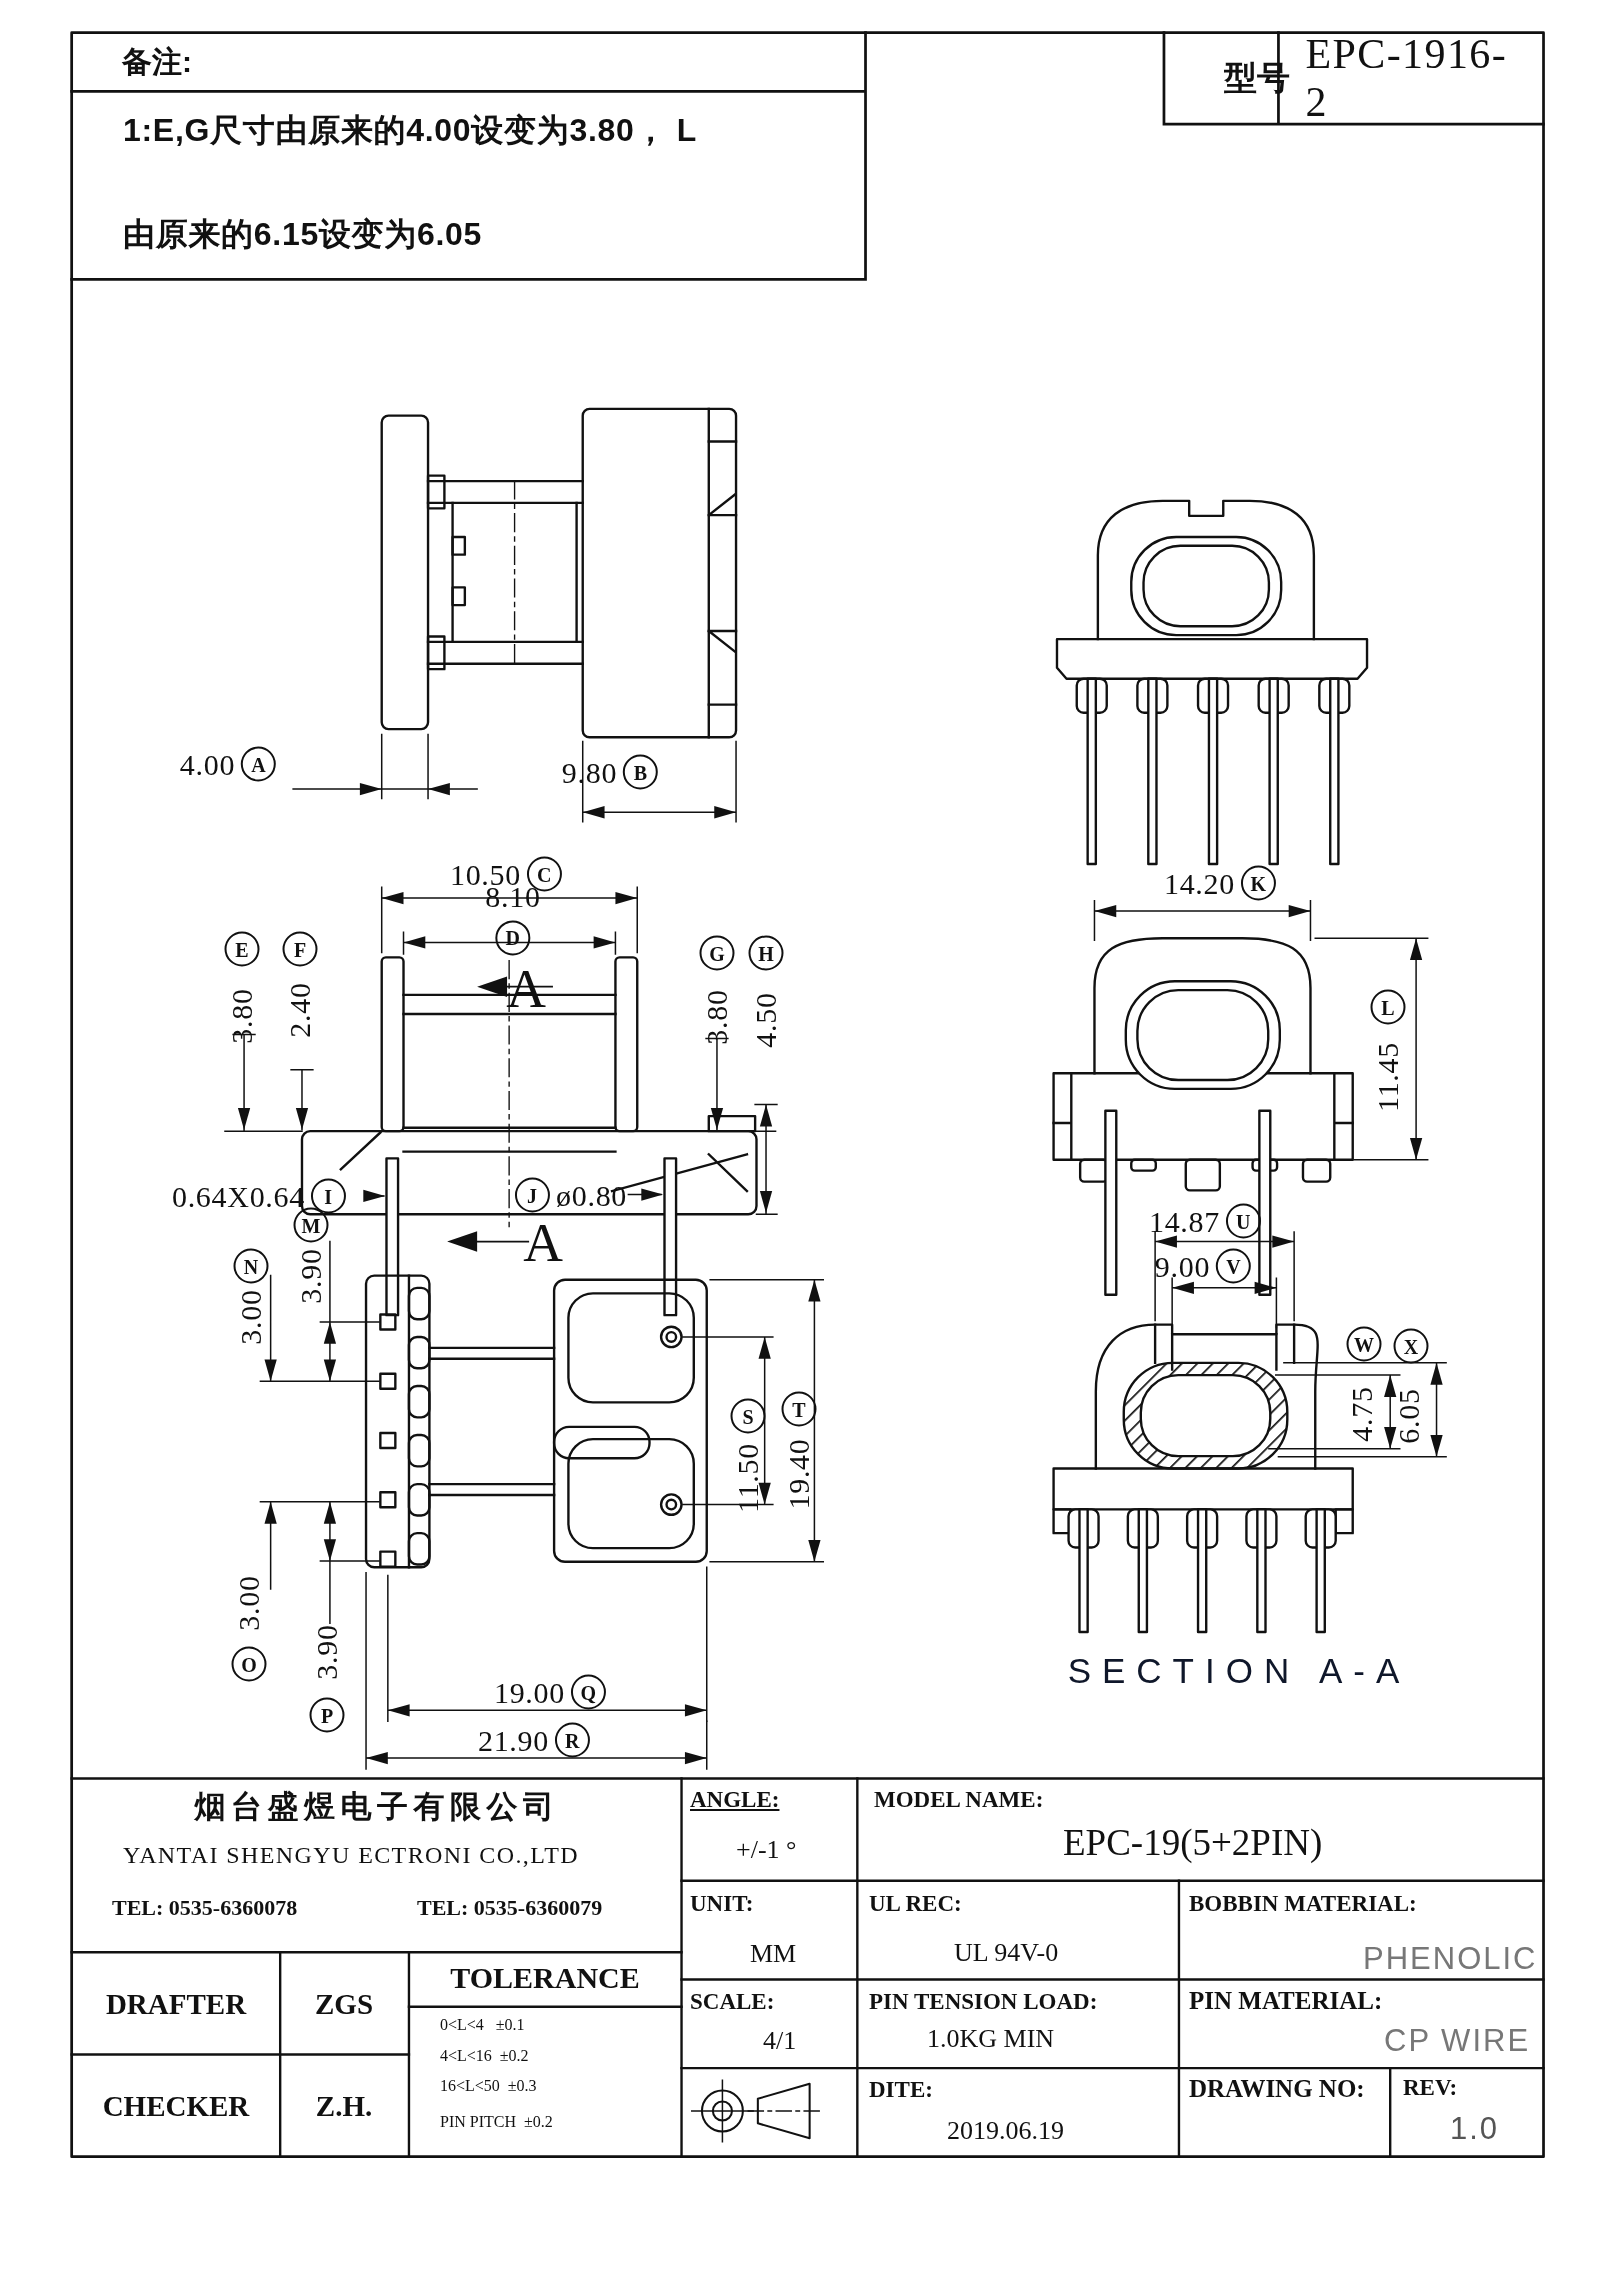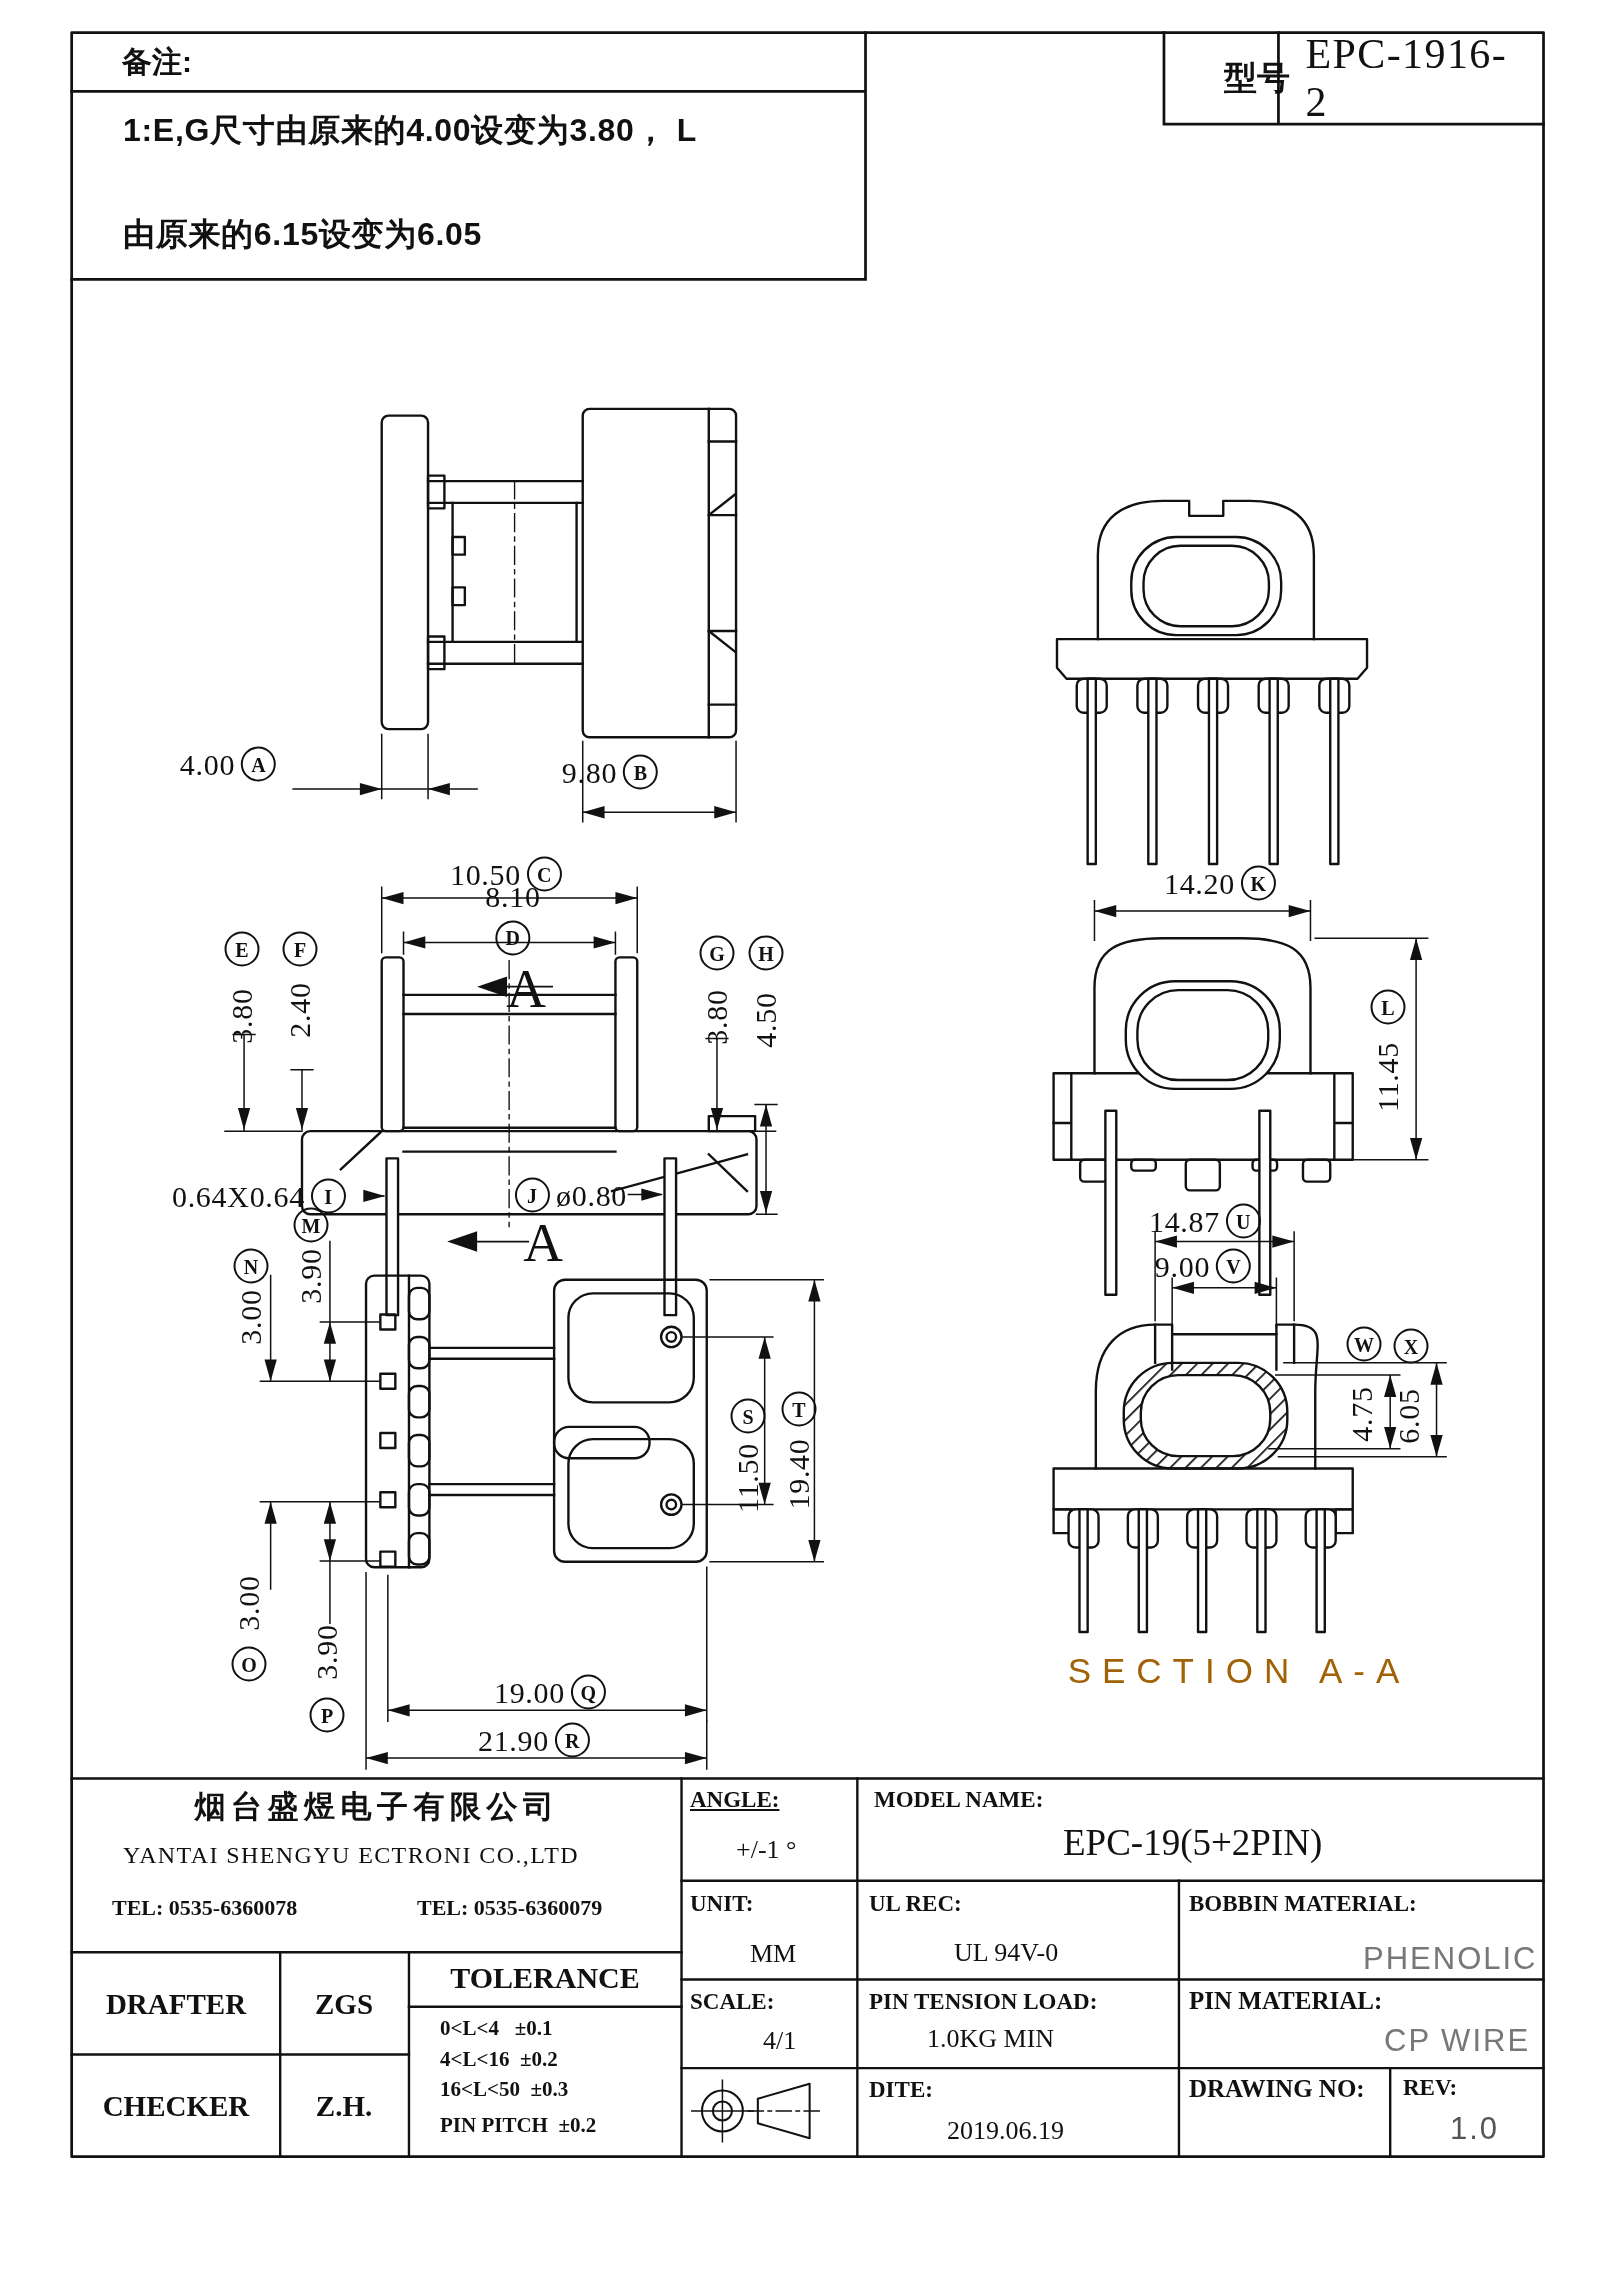--- a/index.html
+++ b/index.html
@@ -16,33 +16,33 @@
   .dcirc{position:absolute;transform:translate(-50%,-50%);
        display:flex;align-items:center;justify-content:center;
        width:31px;height:31px;border:2px solid #111;border-radius:50%;
        font-size:20px;font-weight:bold;line-height:1;}
   .vnum{position:absolute;transform:translate(-50%,-50%) rotate(-90deg);
        white-space:nowrap;font-size:30px;letter-spacing:0.7px;}
   .amark{position:absolute;transform:translate(-50%,-50%);font-size:55px;
        font-weight:400;font-family:"Liberation Serif",serif;}
   .sectitle{position:absolute;transform:translate(-50%,-50%);
        font-family:"Liberation Sans",sans-serif;font-size:35px;
-       letter-spacing:11px;color:#a16207;white-space:nowrap;}
+       letter-spacing:11px;color:#0f172a;white-space:nowrap;}
   
   .cjk{font-family:"Liberation Sans",sans-serif;font-weight:bold;margin-left:36px;}
   .note-line{position:absolute;left:87px;font-size:32px;font-weight:bold;
        white-space:nowrap;letter-spacing:0.7px;}
   
   .tb-label{position:absolute;font-size:23px;font-weight:bold;white-space:nowrap;}
   .tb-value{position:absolute;font-size:26px;white-space:nowrap;}
   .tb-big{position:absolute;font-size:37px;white-space:nowrap;}
   .tb-light{position:absolute;font-family:"Liberation Sans",sans-serif;
        font-size:31px;color:#777;letter-spacing:2px;white-space:nowrap;font-weight:400;}
   .tb-center{transform:translate(-50%,-50%);}
-  .tol-row{position:absolute;font-size:21px;font-weight:bold;white-space:nowrap;}
+  .tol-row{position:absolute;font-size:16px;font-weight:normal;white-space:nowrap;}
 </style>
 </head>
 <body>
 
 <div id="page">
 
   <svg class="abs" style="left:0;top:0" width="1622" height="2295" viewBox="0 0 2380 3368" fill="none" stroke="#111" stroke-width="3.5" stroke-linejoin="round" stroke-linecap="square">
     <defs>
       <pattern id="hatch" patternUnits="userSpaceOnUse" width="16" height="16" patternTransform="rotate(45)">
         <line x1="0" y1="0" x2="0" y2="16" stroke="#111" stroke-width="5"></line>

